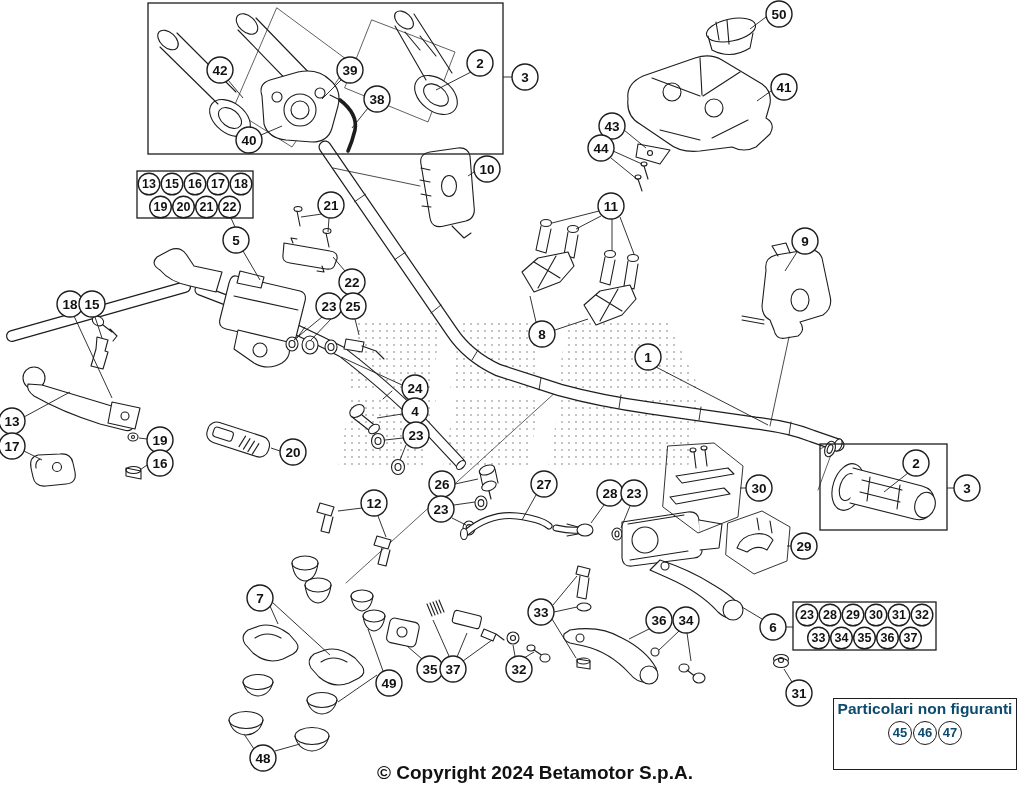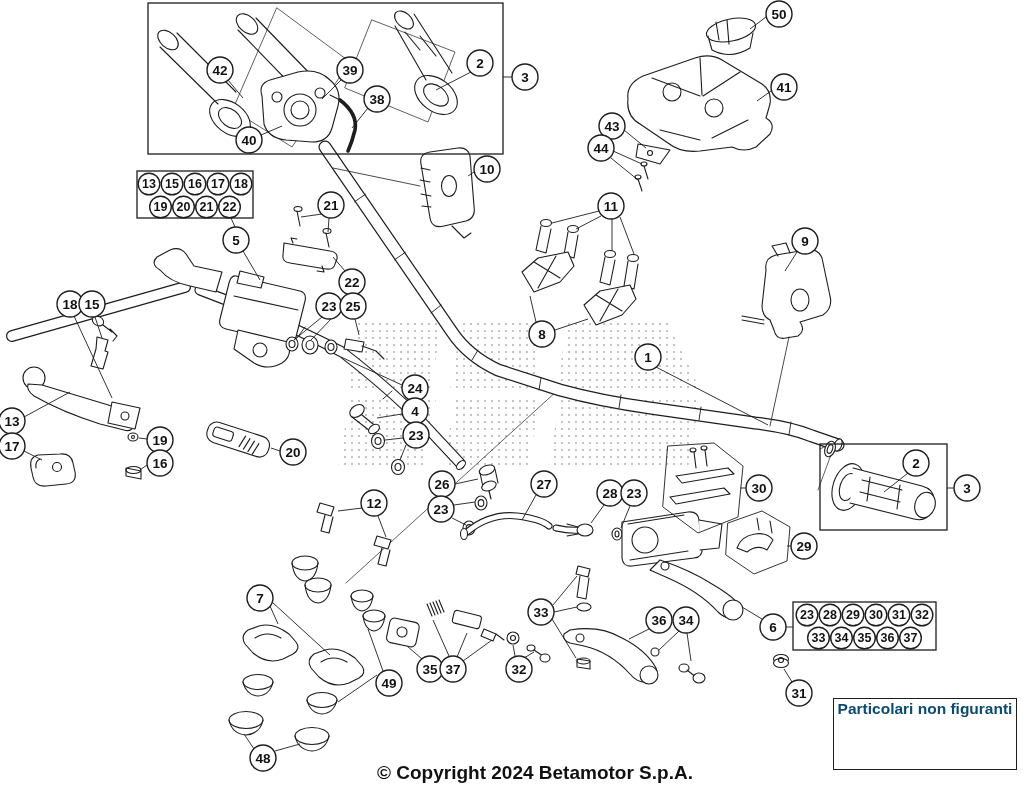--- a/index.html
+++ b/index.html
@@ -578,17 +578,18 @@
         <circle cx="263" cy="758" r="13" class="co"></circle>
         <text x="263" y="762.8" class="cot">48</text>
         <line x1="792" y1="682" x2="784" y2="669" class="leader"></line>
         <circle cx="799" cy="693" r="13" class="co"></circle>
         <text x="799" y="697.8" class="cot">31</text>
       </g>
 </svg>
 
 <div class="notes-box">
   <div>Particolari non figuranti</div>
+  <div class="notes-circles" id="notes-circles"><span>45</span><span>46</span><span>47</span></div>
 </div>
 
 <div class="copyright">© Copyright 2024 Betamotor S.p.A.</div>
 
 </div>
 
 </body></html>

